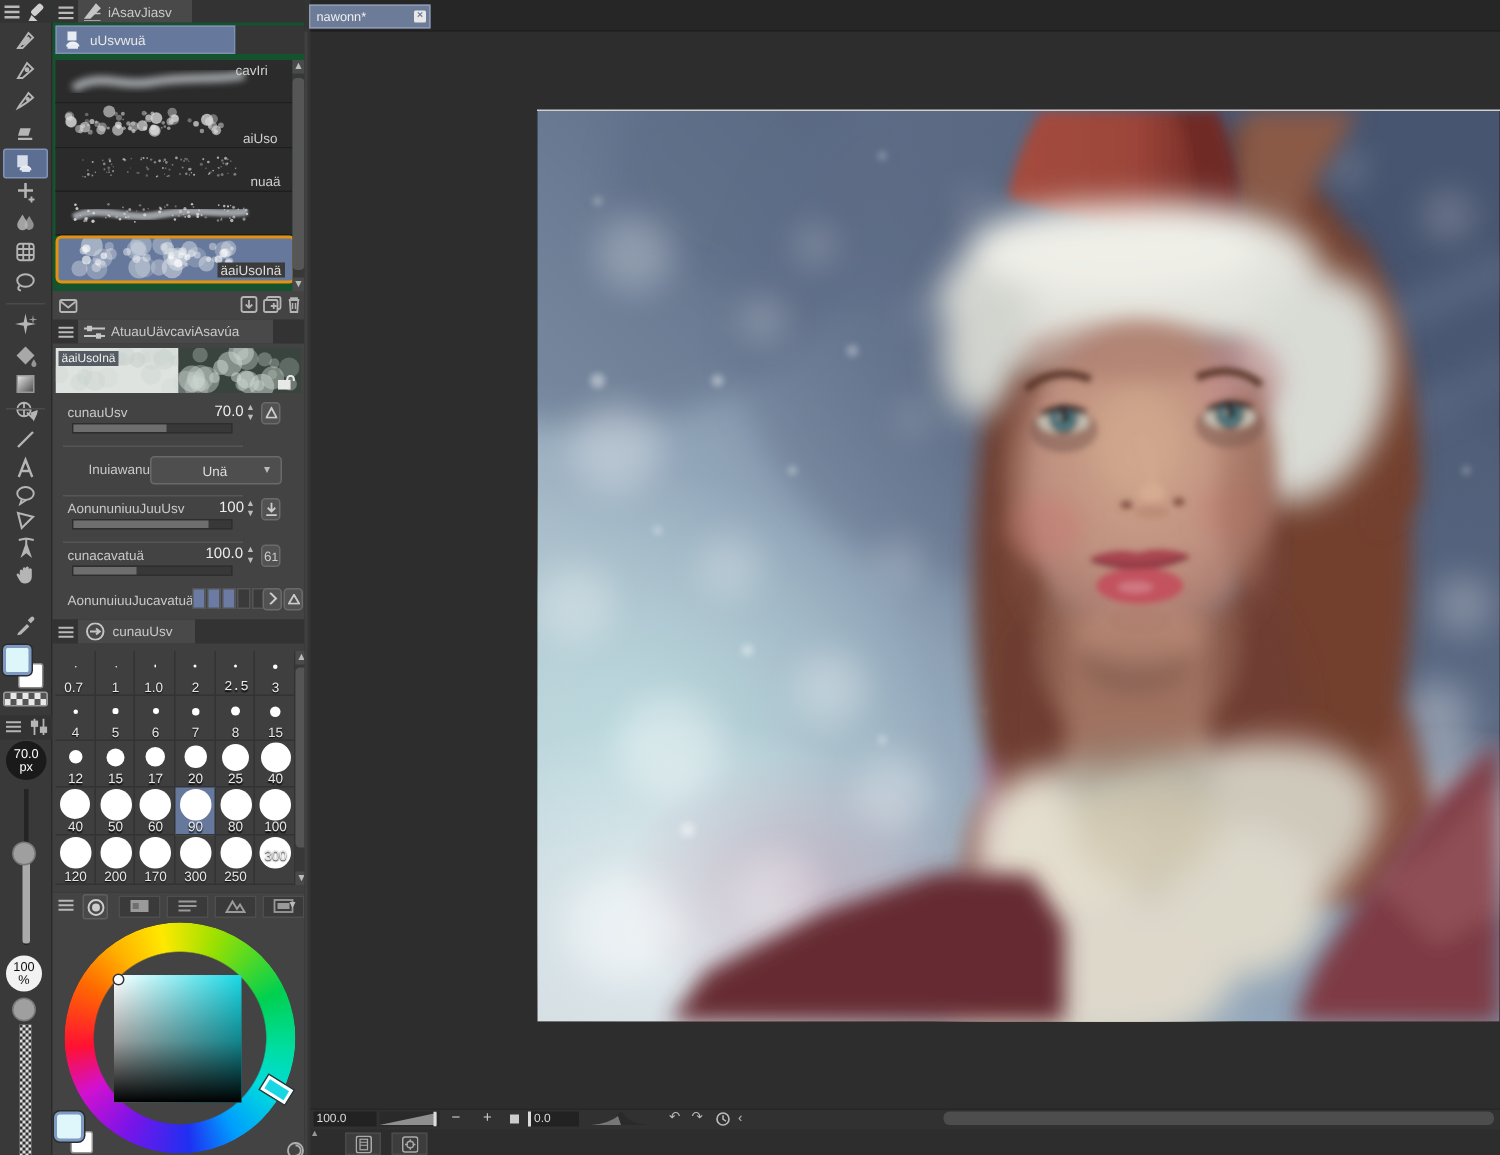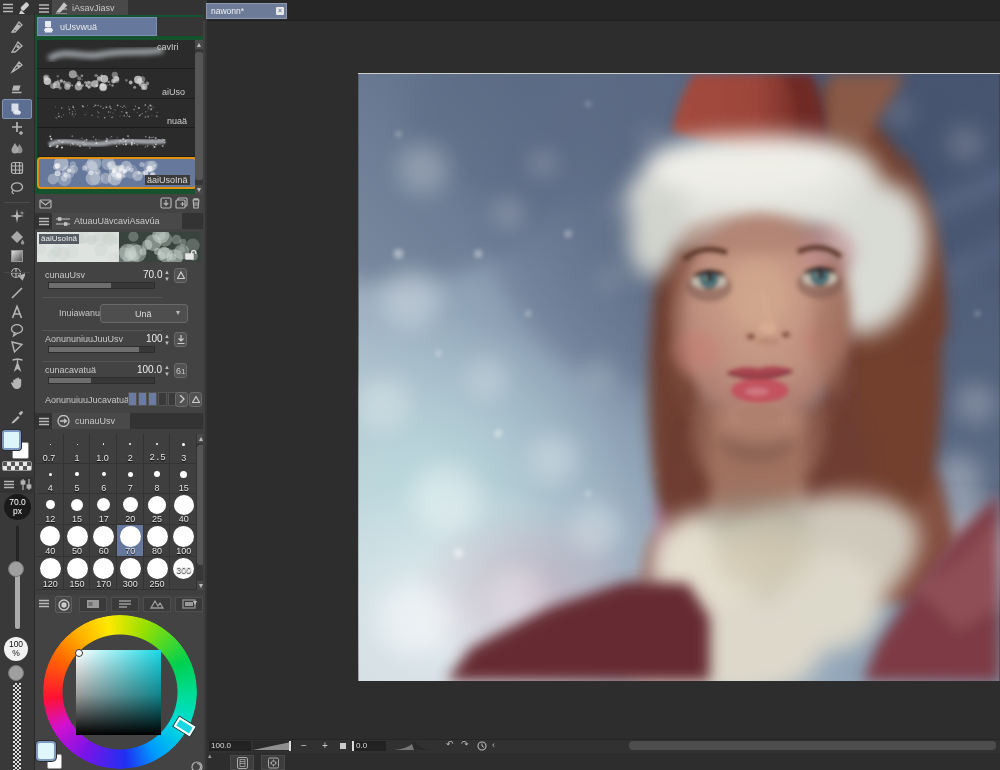--- a/index.html
+++ b/index.html
@@ -784,33 +784,33 @@
       <div class="abs" style="left:5.3px;top:113.0px;width:20px;height:20px;background:#fff;border-radius:50%;"></div>
       <div class="txt abs" style="left:10.3px;top:133px;color:#e8e8e8;text-shadow:0 1px 1px #000;">40</div>
       <div class="abs" style="left:28.7px;top:112px;width:26.7px;height:32px;border-right:1px solid #333;border-bottom:1px solid #333;"></div>
       <div class="abs" style="left:31.5px;top:112.5px;width:21px;height:21px;background:#fff;border-radius:50%;"></div>
       <div class="txt abs" style="left:37.0px;top:133px;color:#e8e8e8;text-shadow:0 1px 1px #000;">50</div>
       <div class="abs" style="left:55.3px;top:112px;width:26.7px;height:32px;border-right:1px solid #333;border-bottom:1px solid #333;"></div>
       <div class="abs" style="left:58.2px;top:112.5px;width:21px;height:21px;background:#fff;border-radius:50%;"></div>
       <div class="txt abs" style="left:63.7px;top:133px;color:#e8e8e8;text-shadow:0 1px 1px #000;">60</div>
       <div class="abs" style="left:82.0px;top:112px;width:26.7px;height:32px;border-right:1px solid #333;border-bottom:1px solid #333;background:#66789b;"></div>
       <div class="abs" style="left:84.8px;top:112.5px;width:21px;height:21px;background:#fff;border-radius:50%;"></div>
-      <div class="txt abs" style="left:90.3px;top:133px;color:#e8e8e8;text-shadow:0 1px 1px #000;">70</div>
+      <div class="txt abs" style="left:90.3px;top:133px;color:#e8e8e8;text-shadow:0 1px 1px #000;">90</div>
       <div class="abs" style="left:108.7px;top:112px;width:26.7px;height:32px;border-right:1px solid #333;border-bottom:1px solid #333;"></div>
       <div class="abs" style="left:111.5px;top:112.5px;width:21px;height:21px;background:#fff;border-radius:50%;"></div>
       <div class="txt abs" style="left:117.0px;top:133px;color:#e8e8e8;text-shadow:0 1px 1px #000;">80</div>
       <div class="abs" style="left:135.3px;top:112px;width:26.7px;height:32px;border-right:1px solid #333;border-bottom:1px solid #333;"></div>
       <div class="abs" style="left:138.2px;top:112.5px;width:21px;height:21px;background:#fff;border-radius:50%;"></div>
       <div class="txt abs" style="left:141.2px;top:133px;color:#e8e8e8;text-shadow:0 1px 1px #000;">100</div>
       <div class="abs" style="left:2.0px;top:144px;width:26.7px;height:33px;border-right:1px solid #333;border-bottom:1px solid #333;"></div>
       <div class="abs" style="left:4.8px;top:145.0px;width:21px;height:21px;background:#fff;border-radius:50%;"></div>
       <div class="txt abs" style="left:7.8px;top:166px;color:#e8e8e8;text-shadow:0 1px 1px #000;">120</div>
       <div class="abs" style="left:28.7px;top:144px;width:26.7px;height:33px;border-right:1px solid #333;border-bottom:1px solid #333;"></div>
       <div class="abs" style="left:31.5px;top:145.0px;width:21px;height:21px;background:#fff;border-radius:50%;"></div>
-      <div class="txt abs" style="left:34.5px;top:166px;color:#e8e8e8;text-shadow:0 1px 1px #000;">150</div>
+      <div class="txt abs" style="left:34.5px;top:166px;color:#e8e8e8;text-shadow:0 1px 1px #000;">200</div>
       <div class="abs" style="left:55.3px;top:144px;width:26.7px;height:33px;border-right:1px solid #333;border-bottom:1px solid #333;"></div>
       <div class="abs" style="left:58.2px;top:145.0px;width:21px;height:21px;background:#fff;border-radius:50%;"></div>
       <div class="txt abs" style="left:61.2px;top:166px;color:#e8e8e8;text-shadow:0 1px 1px #000;">170</div>
       <div class="abs" style="left:82.0px;top:144px;width:26.7px;height:33px;border-right:1px solid #333;border-bottom:1px solid #333;"></div>
       <div class="abs" style="left:84.8px;top:145.0px;width:21px;height:21px;background:#fff;border-radius:50%;"></div>
       <div class="txt abs" style="left:87.8px;top:166px;color:#e8e8e8;text-shadow:0 1px 1px #000;">300</div>
       <div class="abs" style="left:108.7px;top:144px;width:26.7px;height:33px;border-right:1px solid #333;border-bottom:1px solid #333;"></div>
       <div class="abs" style="left:111.5px;top:145.0px;width:21px;height:21px;background:#fff;border-radius:50%;"></div>
       <div class="txt abs" style="left:114.5px;top:166px;color:#e8e8e8;text-shadow:0 1px 1px #000;">250</div>
       <div class="abs" style="left:135.3px;top:144px;width:26.7px;height:33px;border-right:1px solid #333;border-bottom:1px solid #333;"></div>

